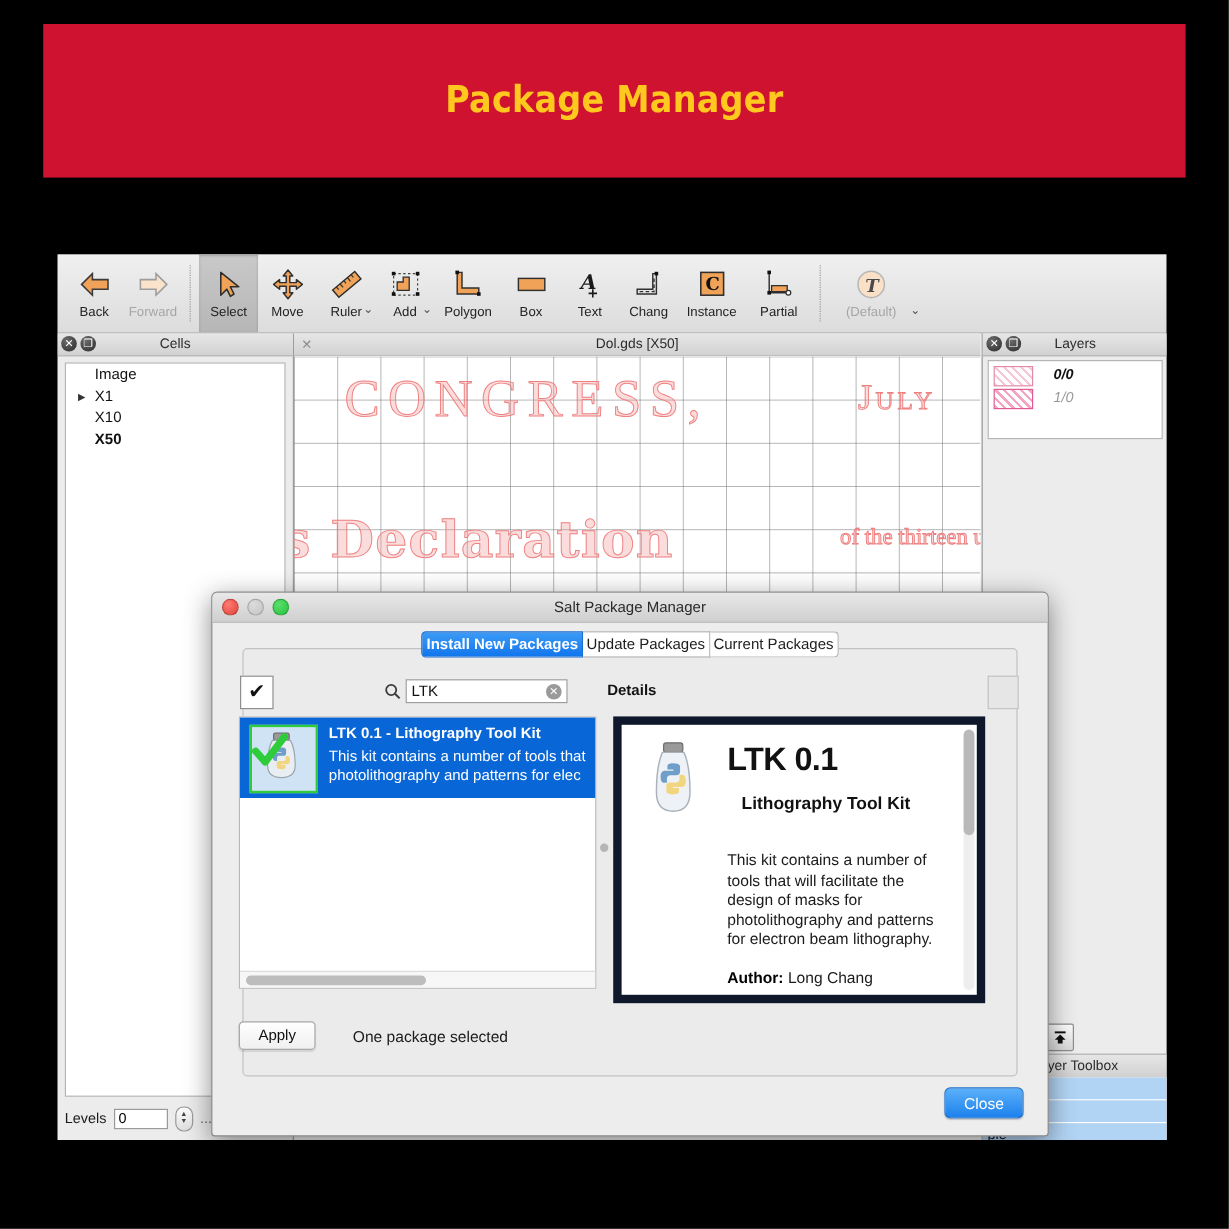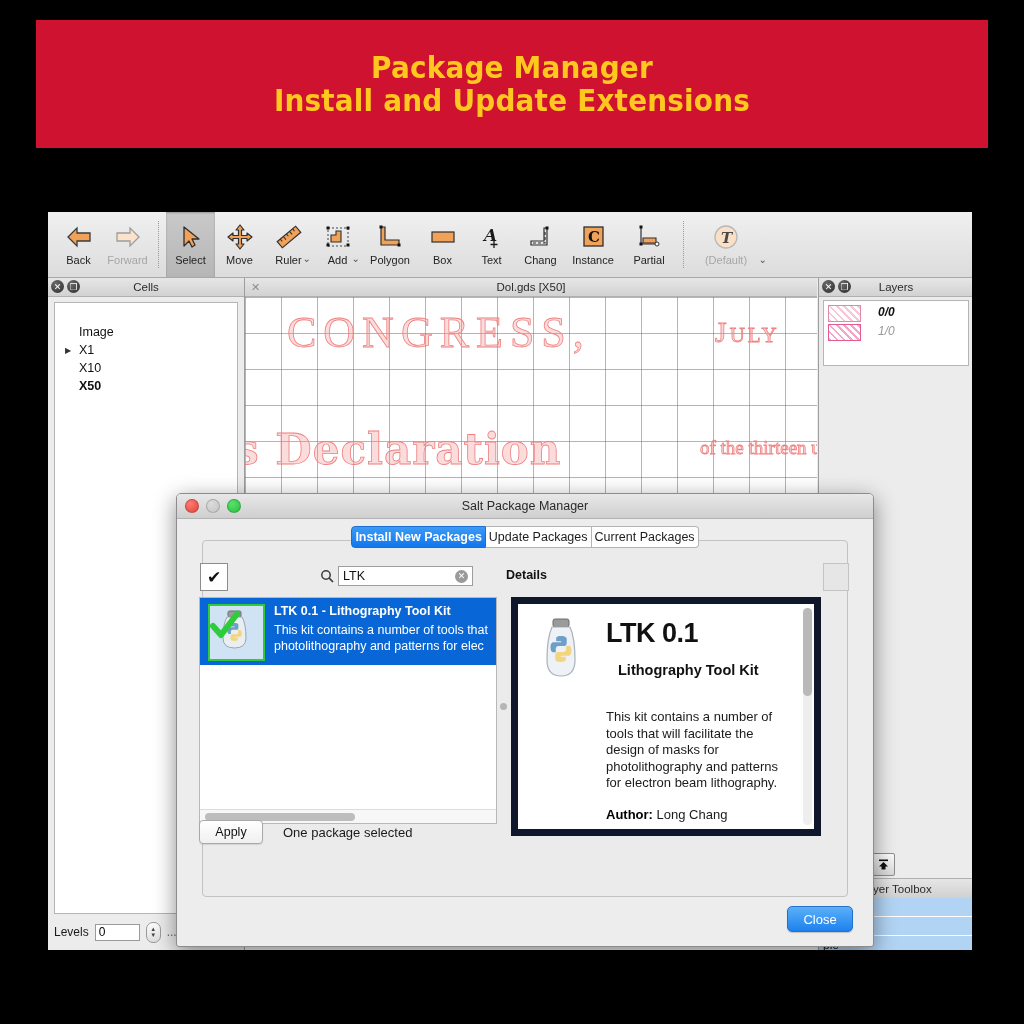--- a/index.html
+++ b/index.html
@@ -58,21 +58,21 @@
     font-size:11.5px;color:#2b2b2b;
   }
   .phead .dots{position:absolute;left:3px;top:2px;display:flex;gap:3px;}
   .pdot{width:13px;height:13px;border-radius:50%;
     background:radial-gradient(circle at 35% 30%,#6b6b6b,#2b2b2b);
     color:#fff;font-size:9px;display:flex;align-items:center;justify-content:center;}
 
   #cells{position:absolute;left:0;top:0;width:196px;height:672px;
     background:#ececec;border-right:1px solid #9d9d9d;}
   #cells .list{position:absolute;left:6px;top:24px;right:6px;bottom:36px;
-    background:#fff;border:1px solid #b5b5b5;padding-top:20px;}
+    background:#fff;border:1px solid #b5b5b5;padding-top:0;}
   .cellrow{height:18px;display:flex;align-items:center;font-size:12.5px;
     color:#111;padding-left:10px;}
   .cellrow .tri{width:14px;font-size:8px;color:#333;}
   .cellrow.bold{font-weight:bold;}
   #levelsbar{position:absolute;left:6px;bottom:6px;right:6px;height:24px;
     display:flex;align-items:center;gap:6px;font-size:12px;color:#1a1a1a;}
   #levelsbar input{width:45px;height:17px;border:1px solid #9a9a9a;
     font-size:12px;padding:0 3px;box-sizing:border-box;background:#fff;}
   .stepper{width:13px;height:19px;border:1px solid #9a9a9a;border-radius:7px;
     background:linear-gradient(#fdfdfd,#dedede);display:flex;flex-direction:column;
@@ -195,39 +195,38 @@
   #dicon{position:absolute;left:18px;top:12px;width:50px;height:70px;}
   #dtitle{position:absolute;left:88px;top:14px;font-size:27px;font-weight:bold;
     color:#111;letter-spacing:-.5px;}
   #dsub{position:absolute;left:88px;top:58px;font-size:14.5px;font-weight:bold;color:#111;margin-left:12px;}
   #dbody{position:absolute;left:88px;top:105px;width:182px;font-size:13px;
     line-height:16.5px;color:#1b1b1b;}
   #dauthor{position:absolute;left:88px;top:203px;width:200px;font-size:13px;
     line-height:16.5px;color:#1b1b1b;}
   #dauthor b{color:#000;}
 
-  #applyrow{position:absolute;left:-4px;top:279px;display:flex;align-items:center;gap:20px;}
+  #applyrow{position:absolute;left:-4px;top:310px;display:flex;align-items:center;gap:31px;}
   #applybtn{width:62px;height:22px;border:1px solid #a9a9a9;border-radius:4px;
     background:linear-gradient(#ffffff,#f0f0f0);font-size:12.5px;color:#111;
     display:flex;align-items:center;justify-content:center;
     box-shadow:0 1px 1px rgba(0,0,0,.10);}
   #applystatus{font-size:13px;color:#1b1b1b;}
 
   #closebtn{position:absolute;right:20px;bottom:14px;width:64px;height:24px;
     border-radius:5px;border:1px solid #2272c9;
     background:linear-gradient(#5bb0f8,#1d81ee);color:#fff;font-size:13px;
     display:flex;align-items:center;justify-content:center;
     box-shadow:0 1px 1px rgba(0,0,0,.18);}
 </style>
 </head>
 <body>
 
 <div id="banner">
   <div class="bline b1">Package Manager</div>
-  <div class="bline b2">Install and Update Extensions</div>
 </div>
 
 <div id="app">
 
   <div id="toolbar">
 
     <div class="tbtn">
       <div class="ico">
         <svg width="26" height="24" viewBox="0 0 26 24">
             <polygon points="2,12 11,3 11,8 24,8 24,16 11,16 11,21" fill="#f0a258" stroke="#3b3b3b" stroke-width="1.3"></polygon>

